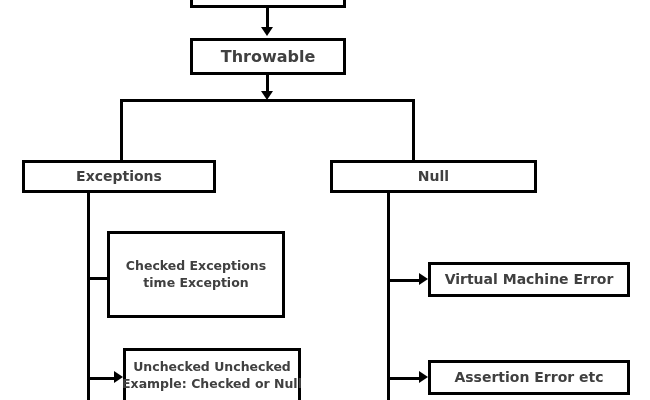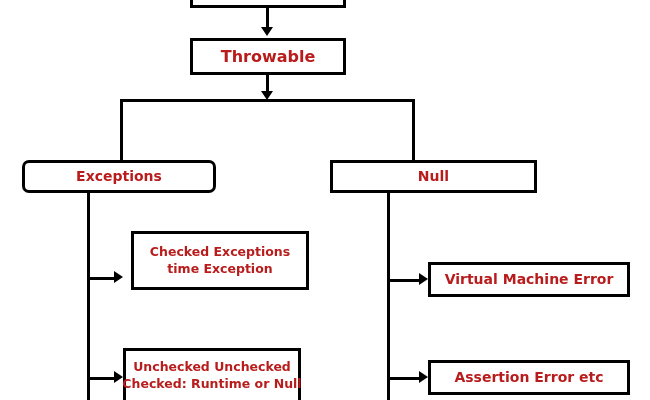--- a/index.html
+++ b/index.html
@@ -19,21 +19,21 @@
   .node {
     position: absolute;
     box-sizing: border-box;
     background: #ffffff;
     border: 3px solid #000000;
     display: flex;
     flex-direction: column;
     align-items: center;
     justify-content: center;
     text-align: center;
-    color: #b91c1c;
+    color: #404040;
     font-weight: bold;
     line-height: 1.35;
   }
   .node .line {
     display: block;
     white-space: nowrap;
   }
   .node-lvl1 { font-size: 16px; }
   .node-lvl2 { font-size: 14px; }
   .node-leaf { font-size: 12.5px; }
@@ -78,42 +78,42 @@
     <span class="line">Throwable</span>
   </div>
 
   <div class="conn conn-v" style="left:266px; top:75px; width:3px; height:19px;"></div>
   <div class="arrow-down" style="left:261px; top:91px;"></div>
 
   <div class="conn conn-h" style="left:120px; top:99px; width:295px;"></div>
   <div class="conn conn-v" style="left:120px; top:99px; height:62px;"></div>
   <div class="conn conn-v" style="left:412px; top:99px; height:62px;"></div>
 
-  <div class="node node-lvl2" style="left:22px; top:160px; width:194px; height:33px;border-radius:7px;">
+  <div class="node node-lvl2" style="left:22px; top:160px; width:194px; height:33px;">
     <span class="line">Exceptions</span>
   </div>
 
   <div class="node node-lvl2" style="left:330px; top:160px; width:207px; height:33px;">
     <span class="line">Null</span>
   </div>
 
   <div class="conn conn-v" style="left:87px; top:193px; height:207px;"></div>
   <div class="conn conn-h" style="left:87px; top:277px; width:31px;"></div>
   <div class="arrow-right" style="left:114px; top:271px;"></div>
   <div class="conn conn-h" style="left:87px; top:377px; width:31px;"></div>
   <div class="arrow-right" style="left:114px; top:371px;"></div>
 
-  <div class="node node-leaf" style="left:131px; top:231px; width:178px; height:59px;">
+  <div class="node node-leaf" style="left:107px; top:231px; width:178px; height:87px;">
     <span class="line">Checked Exceptions</span>
     <span class="line">time Exception</span>
   </div>
 
   <div class="node node-leaf" style="left:123px; top:348px; width:178px; height:67px; justify-content:flex-start; padding-top:8px;">
     <span class="line">Unchecked Unchecked</span>
-    <span class="line">Checked: Runtime or Null</span>
+    <span class="line">Example: Checked or Null</span>
   </div>
 
   <div class="conn conn-v" style="left:387px; top:193px; height:207px;"></div>
   <div class="conn conn-h" style="left:387px; top:279px; width:36px;"></div>
   <div class="arrow-right" style="left:419px; top:273px;"></div>
   <div class="conn conn-h" style="left:387px; top:377px; width:36px;"></div>
   <div class="arrow-right" style="left:419px; top:371px;"></div>
 
   <div class="node node-leaf" style="left:428px; top:360px; width:202px; height:35px; font-size:14px;">
     <span class="line">Assertion Error etc</span>

